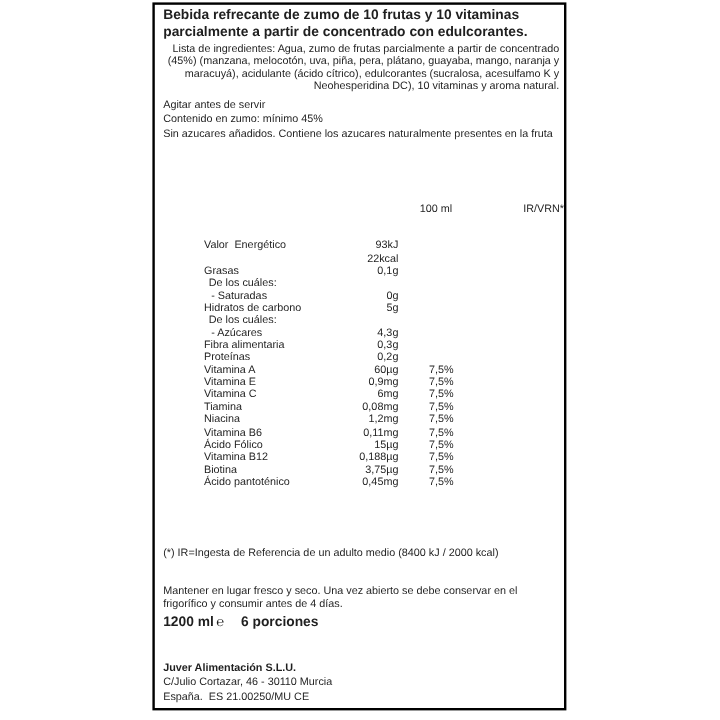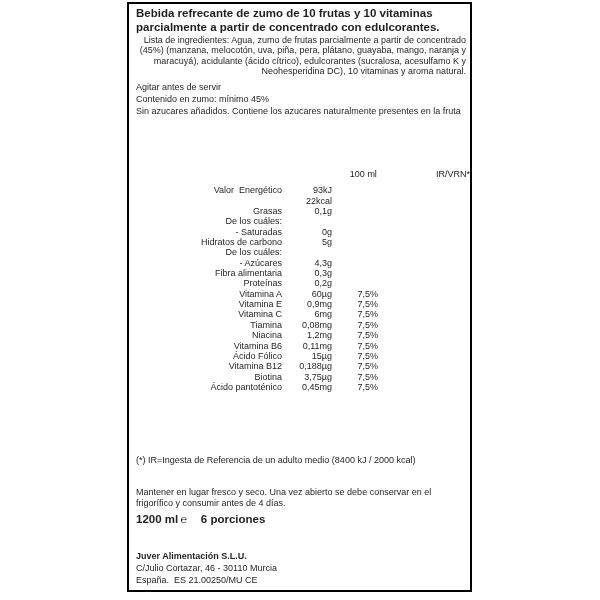--- a/index.html
+++ b/index.html
@@ -24,22 +24,22 @@
     position:absolute; top:31px; left:7px; width:330px;
     font-size:9px; line-height:10.3px;text-align:right;
   }
   .usage {
     position:absolute; top:77px; left:7px; width:334px;
     font-size:9px; line-height:12.2px;
   }
   .usage div { white-space:nowrap; }
   .table { position:absolute; top:165px; left:0; width:100%; font-size:9px; }
   .t-row, .t-header { display:flex; line-height:10.35px; white-space:pre; }
-  .t-header { margin-bottom:6px;gap:48px; }
-  .t-label { margin-left:41px; width:112px; box-sizing:border-box;text-align:right; }
+  .t-header { margin-bottom:20px;gap:48px; }
+  .t-label { margin-left:41px; width:112px; box-sizing:border-box; }
   .t-label.i1 { padding-left:4px; }
   .t-label.i2 { padding-left:6px; }
   .t-val { width:50px; text-align:right; }
   .t-ir { width:46px; text-align:right; }
   .t-header .t-val { text-align:right; }
   .t-header .t-ir { text-align:right; }
   .footnote { position:absolute; top:451px; left:7px; width:334px; font-size:9px; }
   .storage { position:absolute; top:483px; left:7px; width:332px; font-size:9px; line-height:10.6px; }
   .net { position:absolute; top:509px; left:7px; font-size:11.5px; font-weight:bold; }
   .net .esign { font-weight:normal; font-size:11px; margin-left:2px; }

